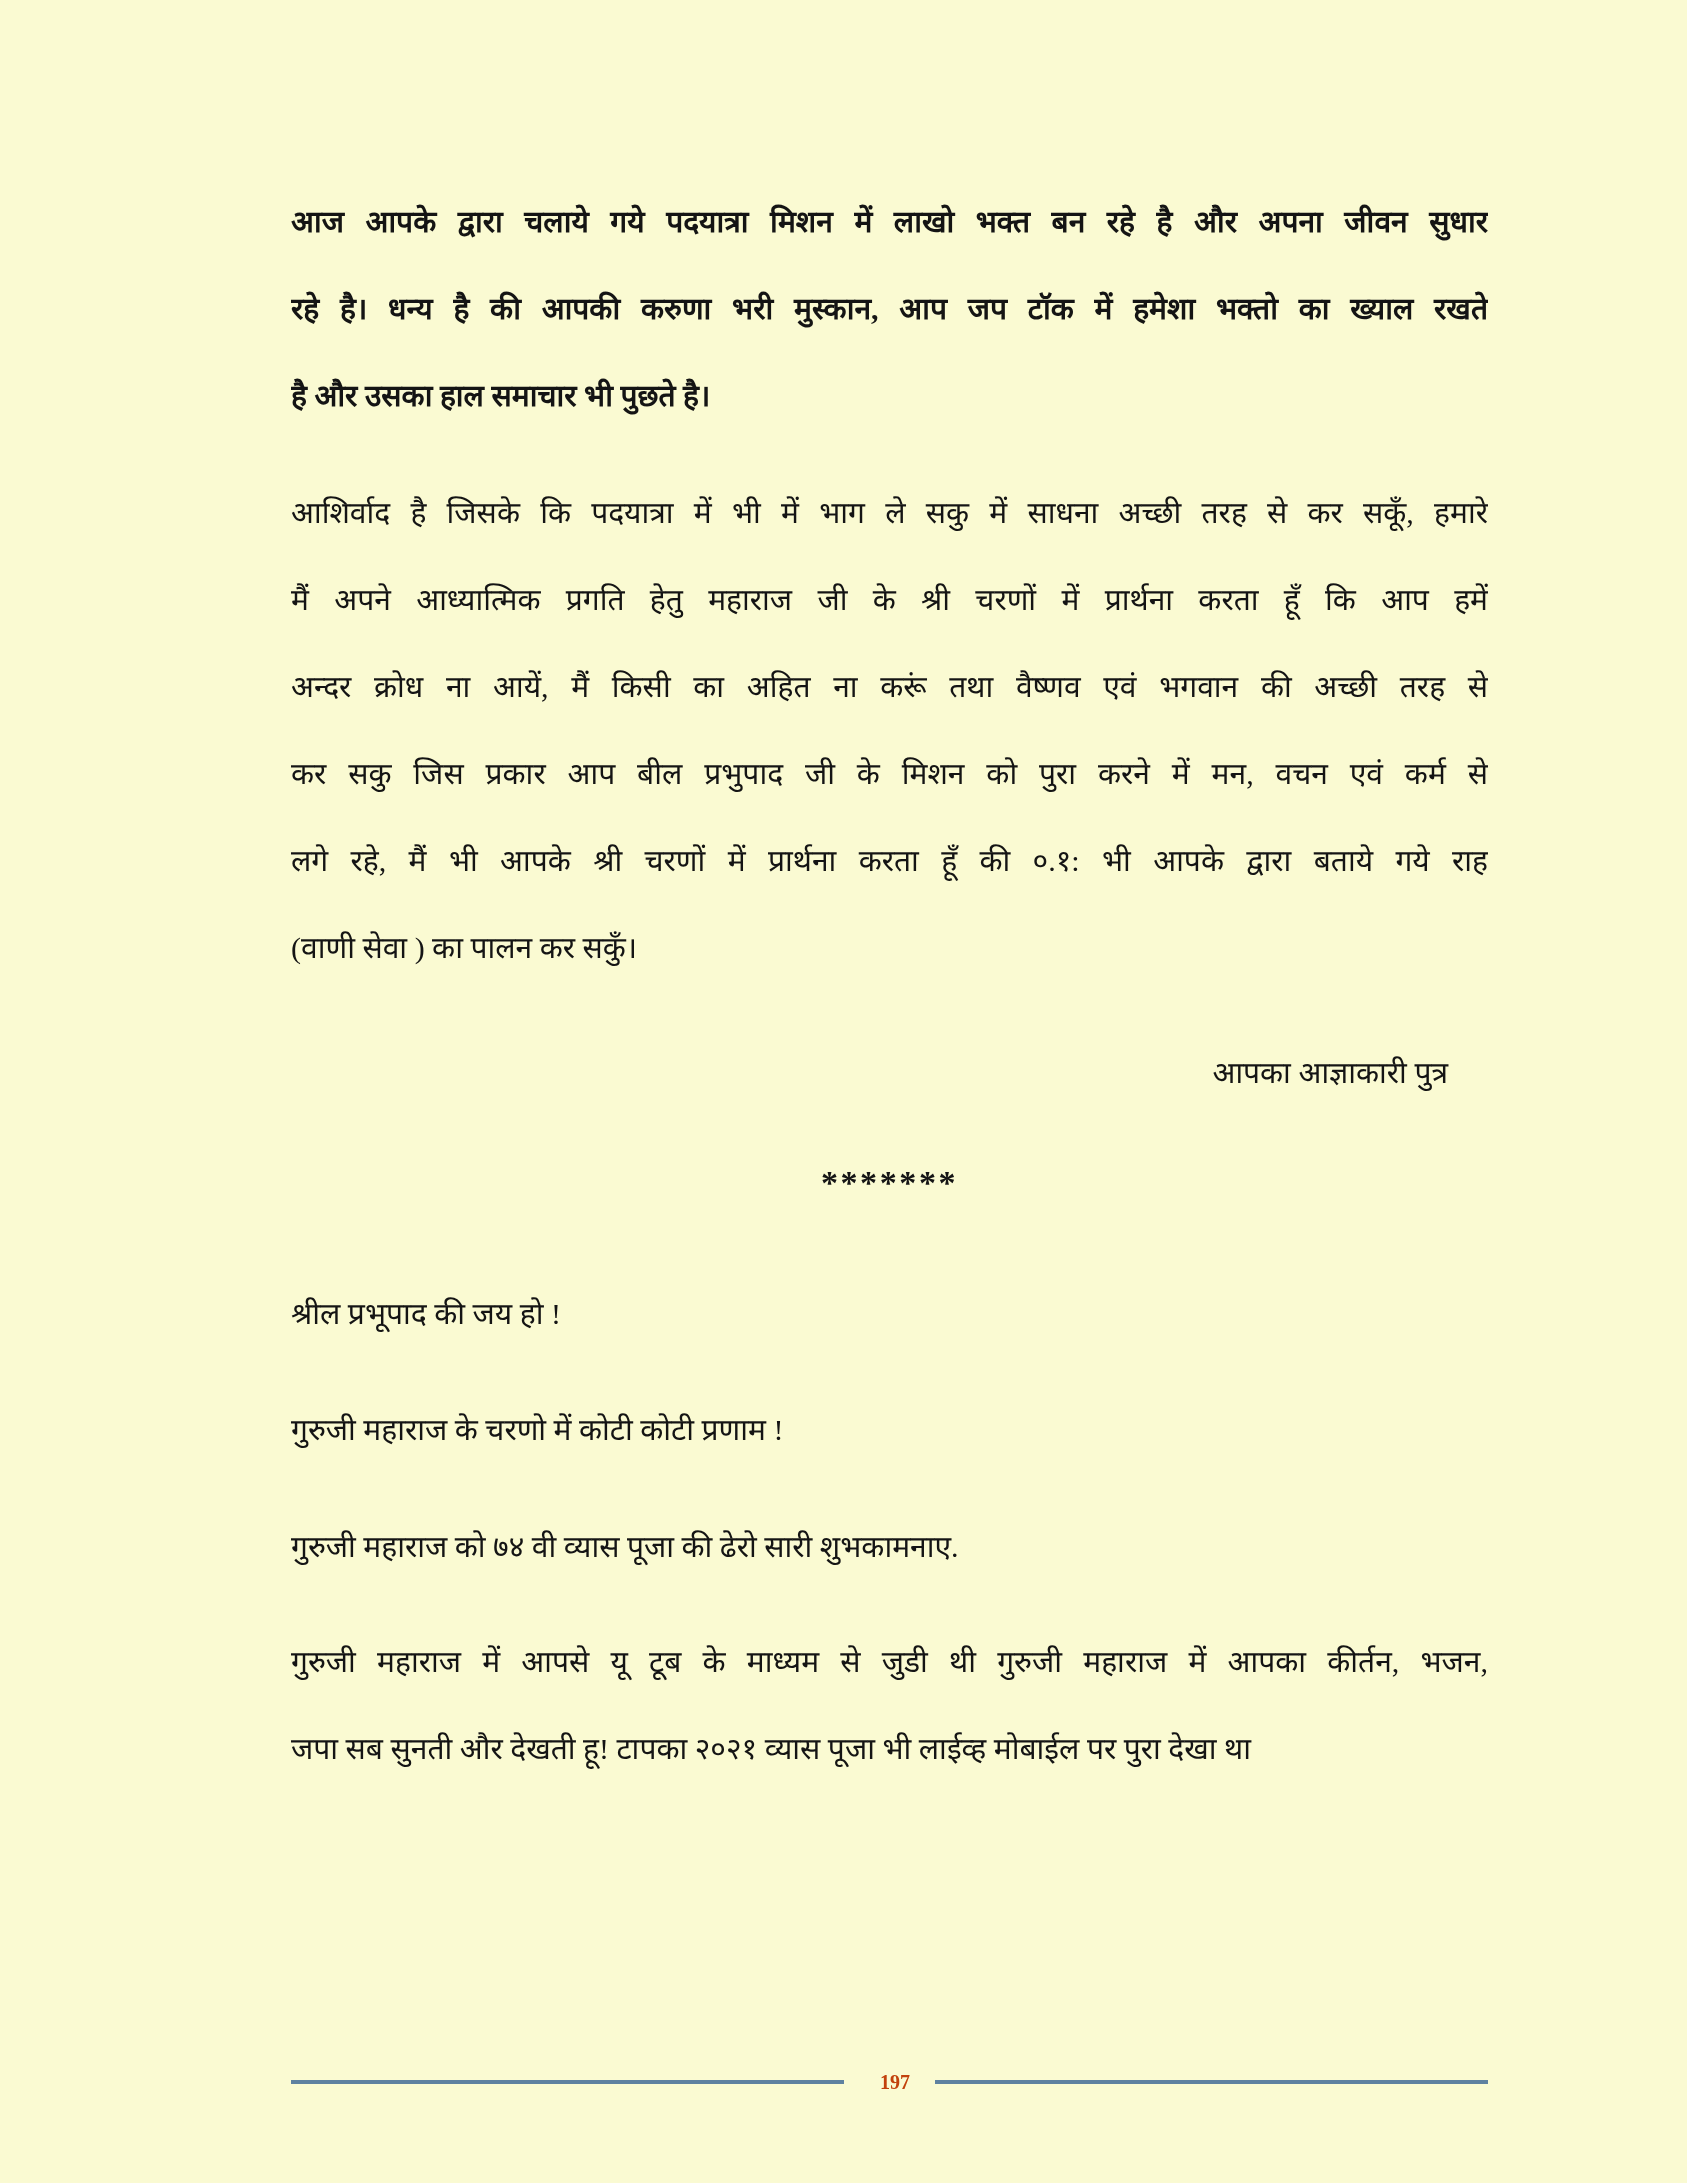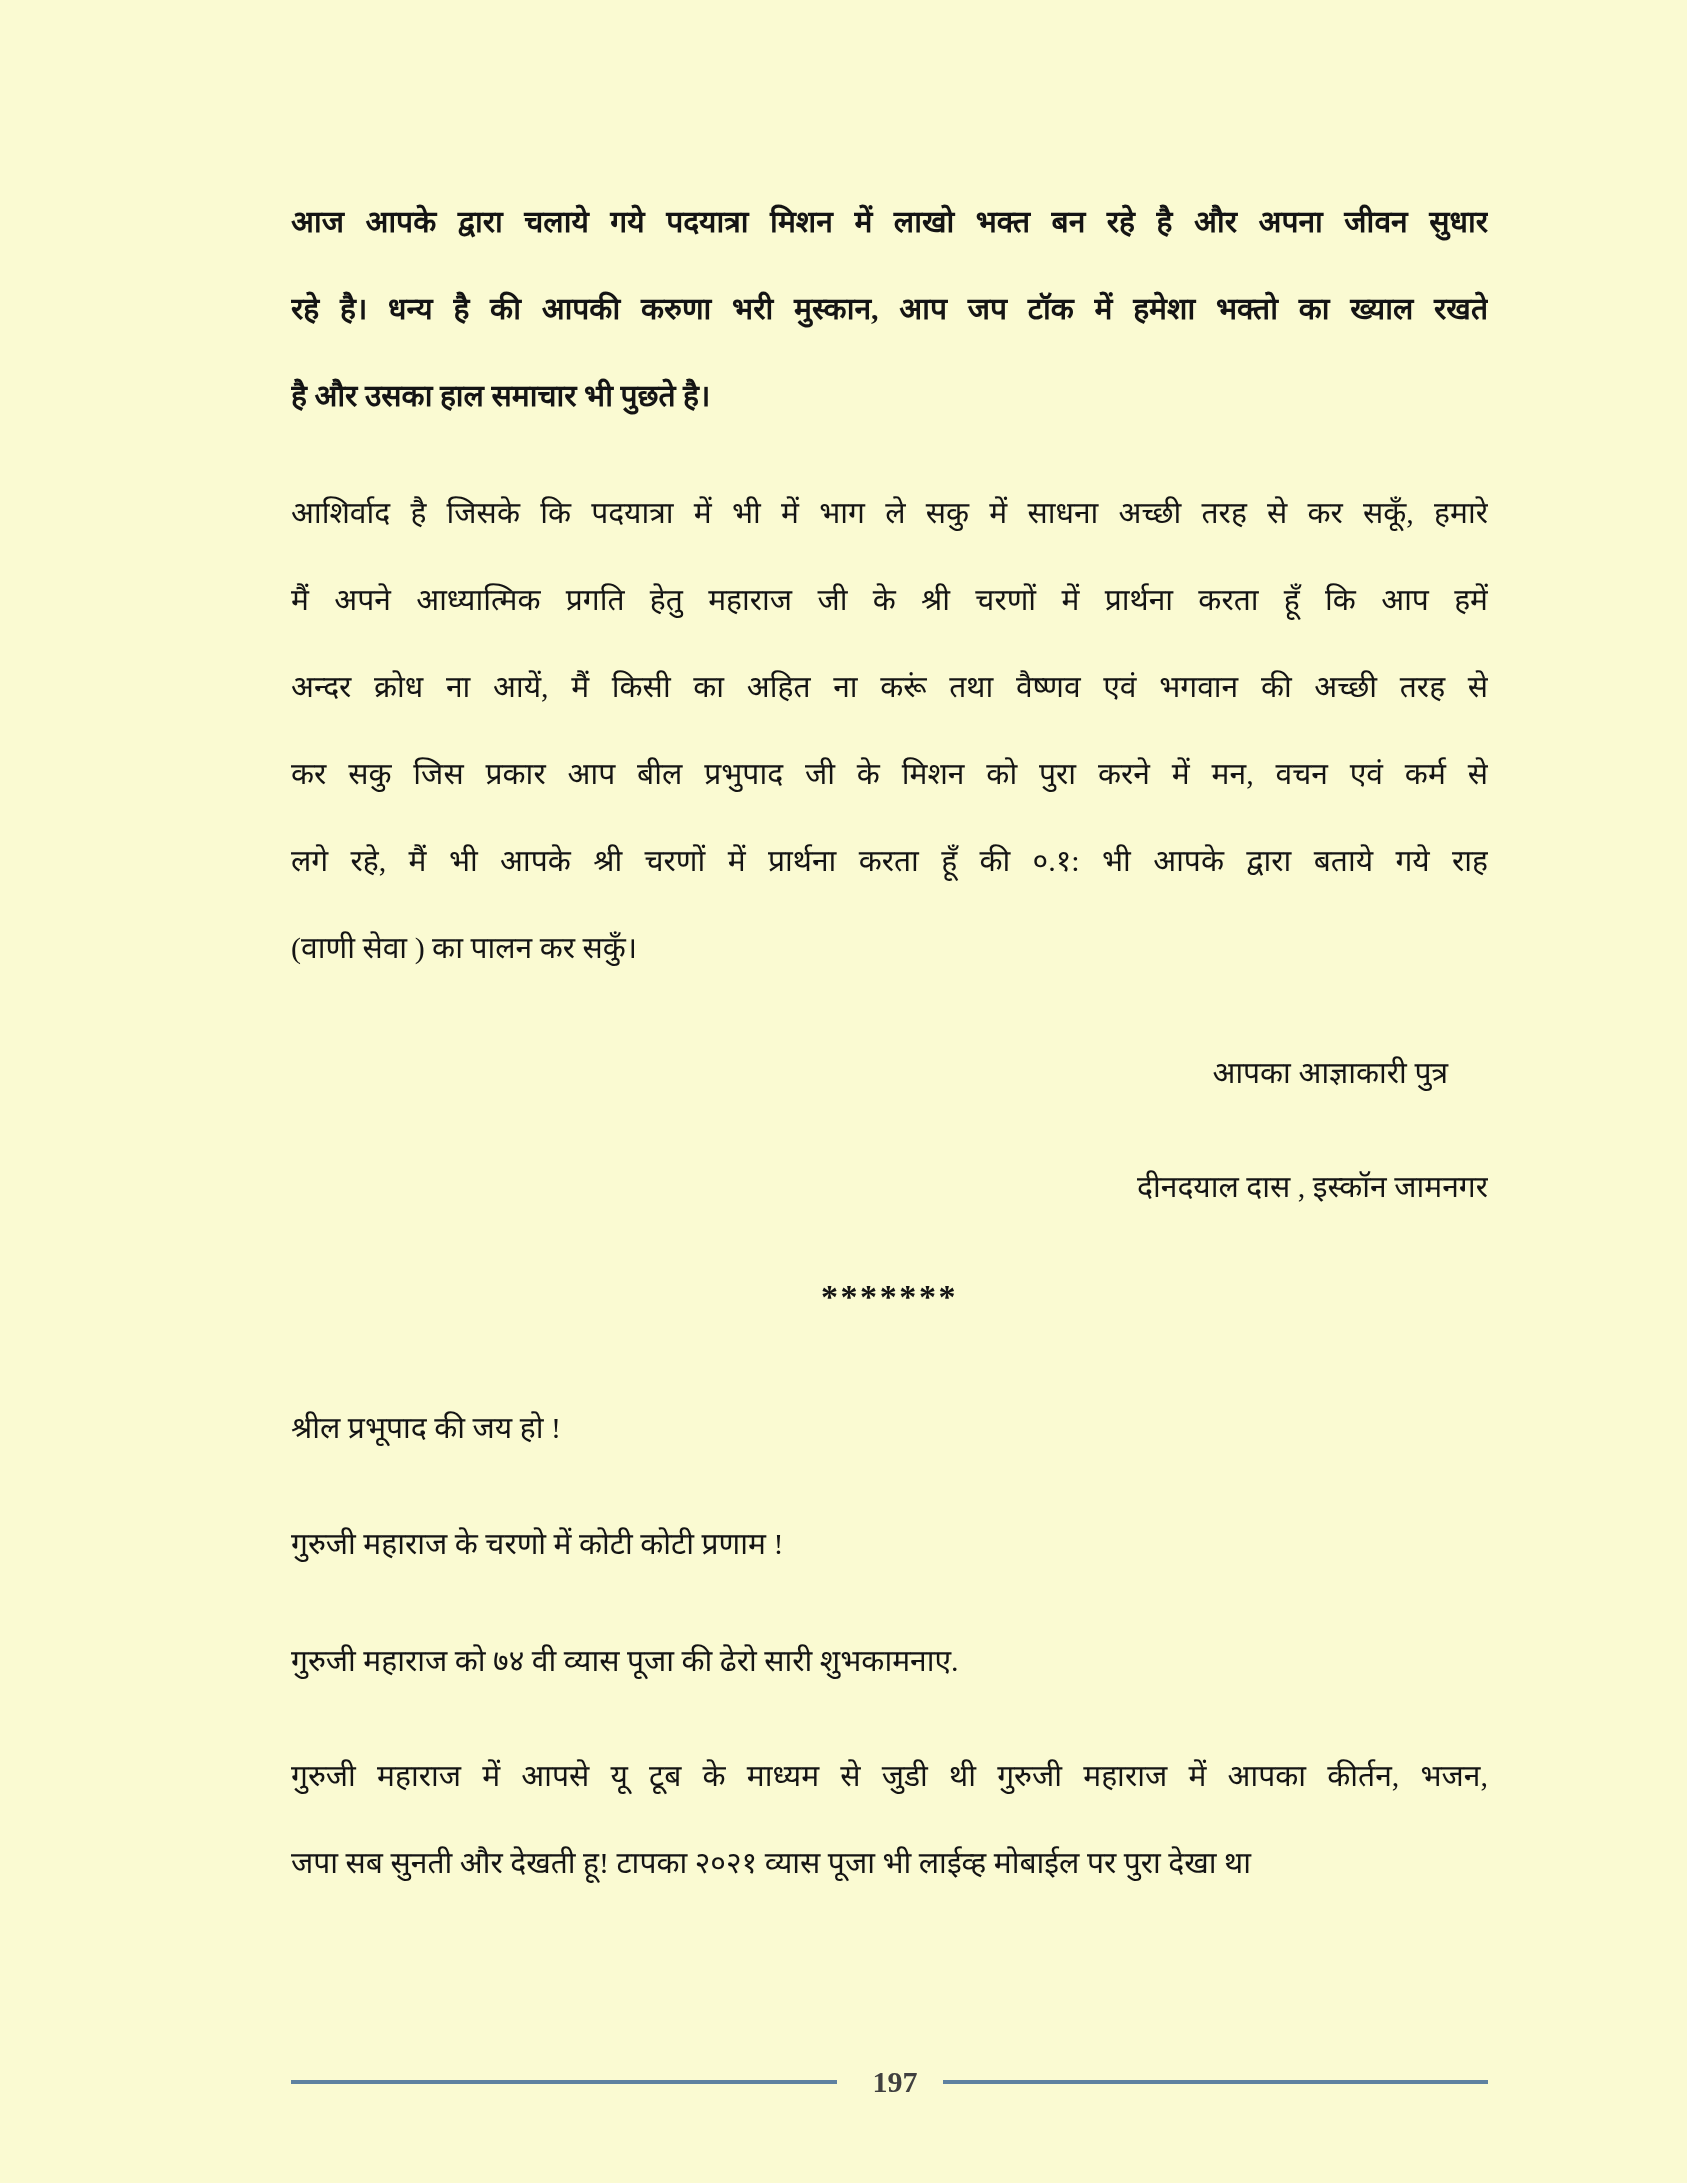--- a/index.html
+++ b/index.html
@@ -51,23 +51,23 @@
     align-items: center;
   }
   .rule {
     flex: 1;
     height: 3.3px;
     background: #5E81A0;
   }
   .rule-left  { margin-right: 36px; }
   .rule-right { margin-left: 25px; }
   .page-number {
-    font-size: 30px;
+    font-size: 20px;
     font-weight: bold;
-    color: #404040;
+    color: #c2410c;
     line-height: 1;
   }
 </style>
 </head>
 <body>
 
 <div class="page">
   <div class="content">
 
     <div class="para1">
@@ -79,21 +79,20 @@
     <div class="para2">
       <div class="line j">आशिर्वाद है जिसके कि पदयात्रा में भी में भाग ले सकु में साधना अच्छी तरह से कर सकूँ, हमारे</div>
       <div class="line j">मैं अपने आध्यात्मिक प्रगति हेतु महाराज जी के श्री चरणों में प्रार्थना करता हूँ कि आप हमें</div>
       <div class="line j">अन्दर क्रोध ना आयें, मैं किसी का अहित ना करूं तथा वैष्णव एवं भगवान की अच्छी तरह से</div>
       <div class="line j">कर सकु जिस प्रकार आप बील प्रभुपाद जी के मिशन को पुरा करने में मन, वचन एवं कर्म से</div>
       <div class="line j">लगे रहे, मैं भी आपके श्री चरणों में प्रार्थना करता हूँ की ०.१: भी आपके द्वारा बताये गये राह</div>
       <div class="line l">(वाणी सेवा ) का पालन कर सकुँ।</div>
     </div>
 
     <div class="line r sig1">आपका आज्ञाकारी पुत्र</div>
-    <div class="line r sig2">दीनदयाल दास , इस्कॉन जामनगर</div>
 
     <div class="line c separator">*******</div>
 
     <div class="line l l2-line1">श्रील प्रभूपाद की जय हो !</div>
     <div class="line l l2-line2">गुरुजी महाराज के चरणो में कोटी कोटी प्रणाम !</div>
     <div class="line l l2-line3">गुरुजी महाराज को ७४ वी व्यास पूजा की ढेरो सारी शुभकामनाए.</div>
 
     <div class="para3">
       <div class="line j">गुरुजी महाराज में आपसे यू टूब के माध्यम से जुडी थी गुरुजी महाराज में आपका कीर्तन, भजन,</div>
       <div class="line l">जपा सब सुनती और देखती हू! टापका २०२१ व्यास पूजा भी लाईव्ह मोबाईल पर पुरा देखा था</div>

